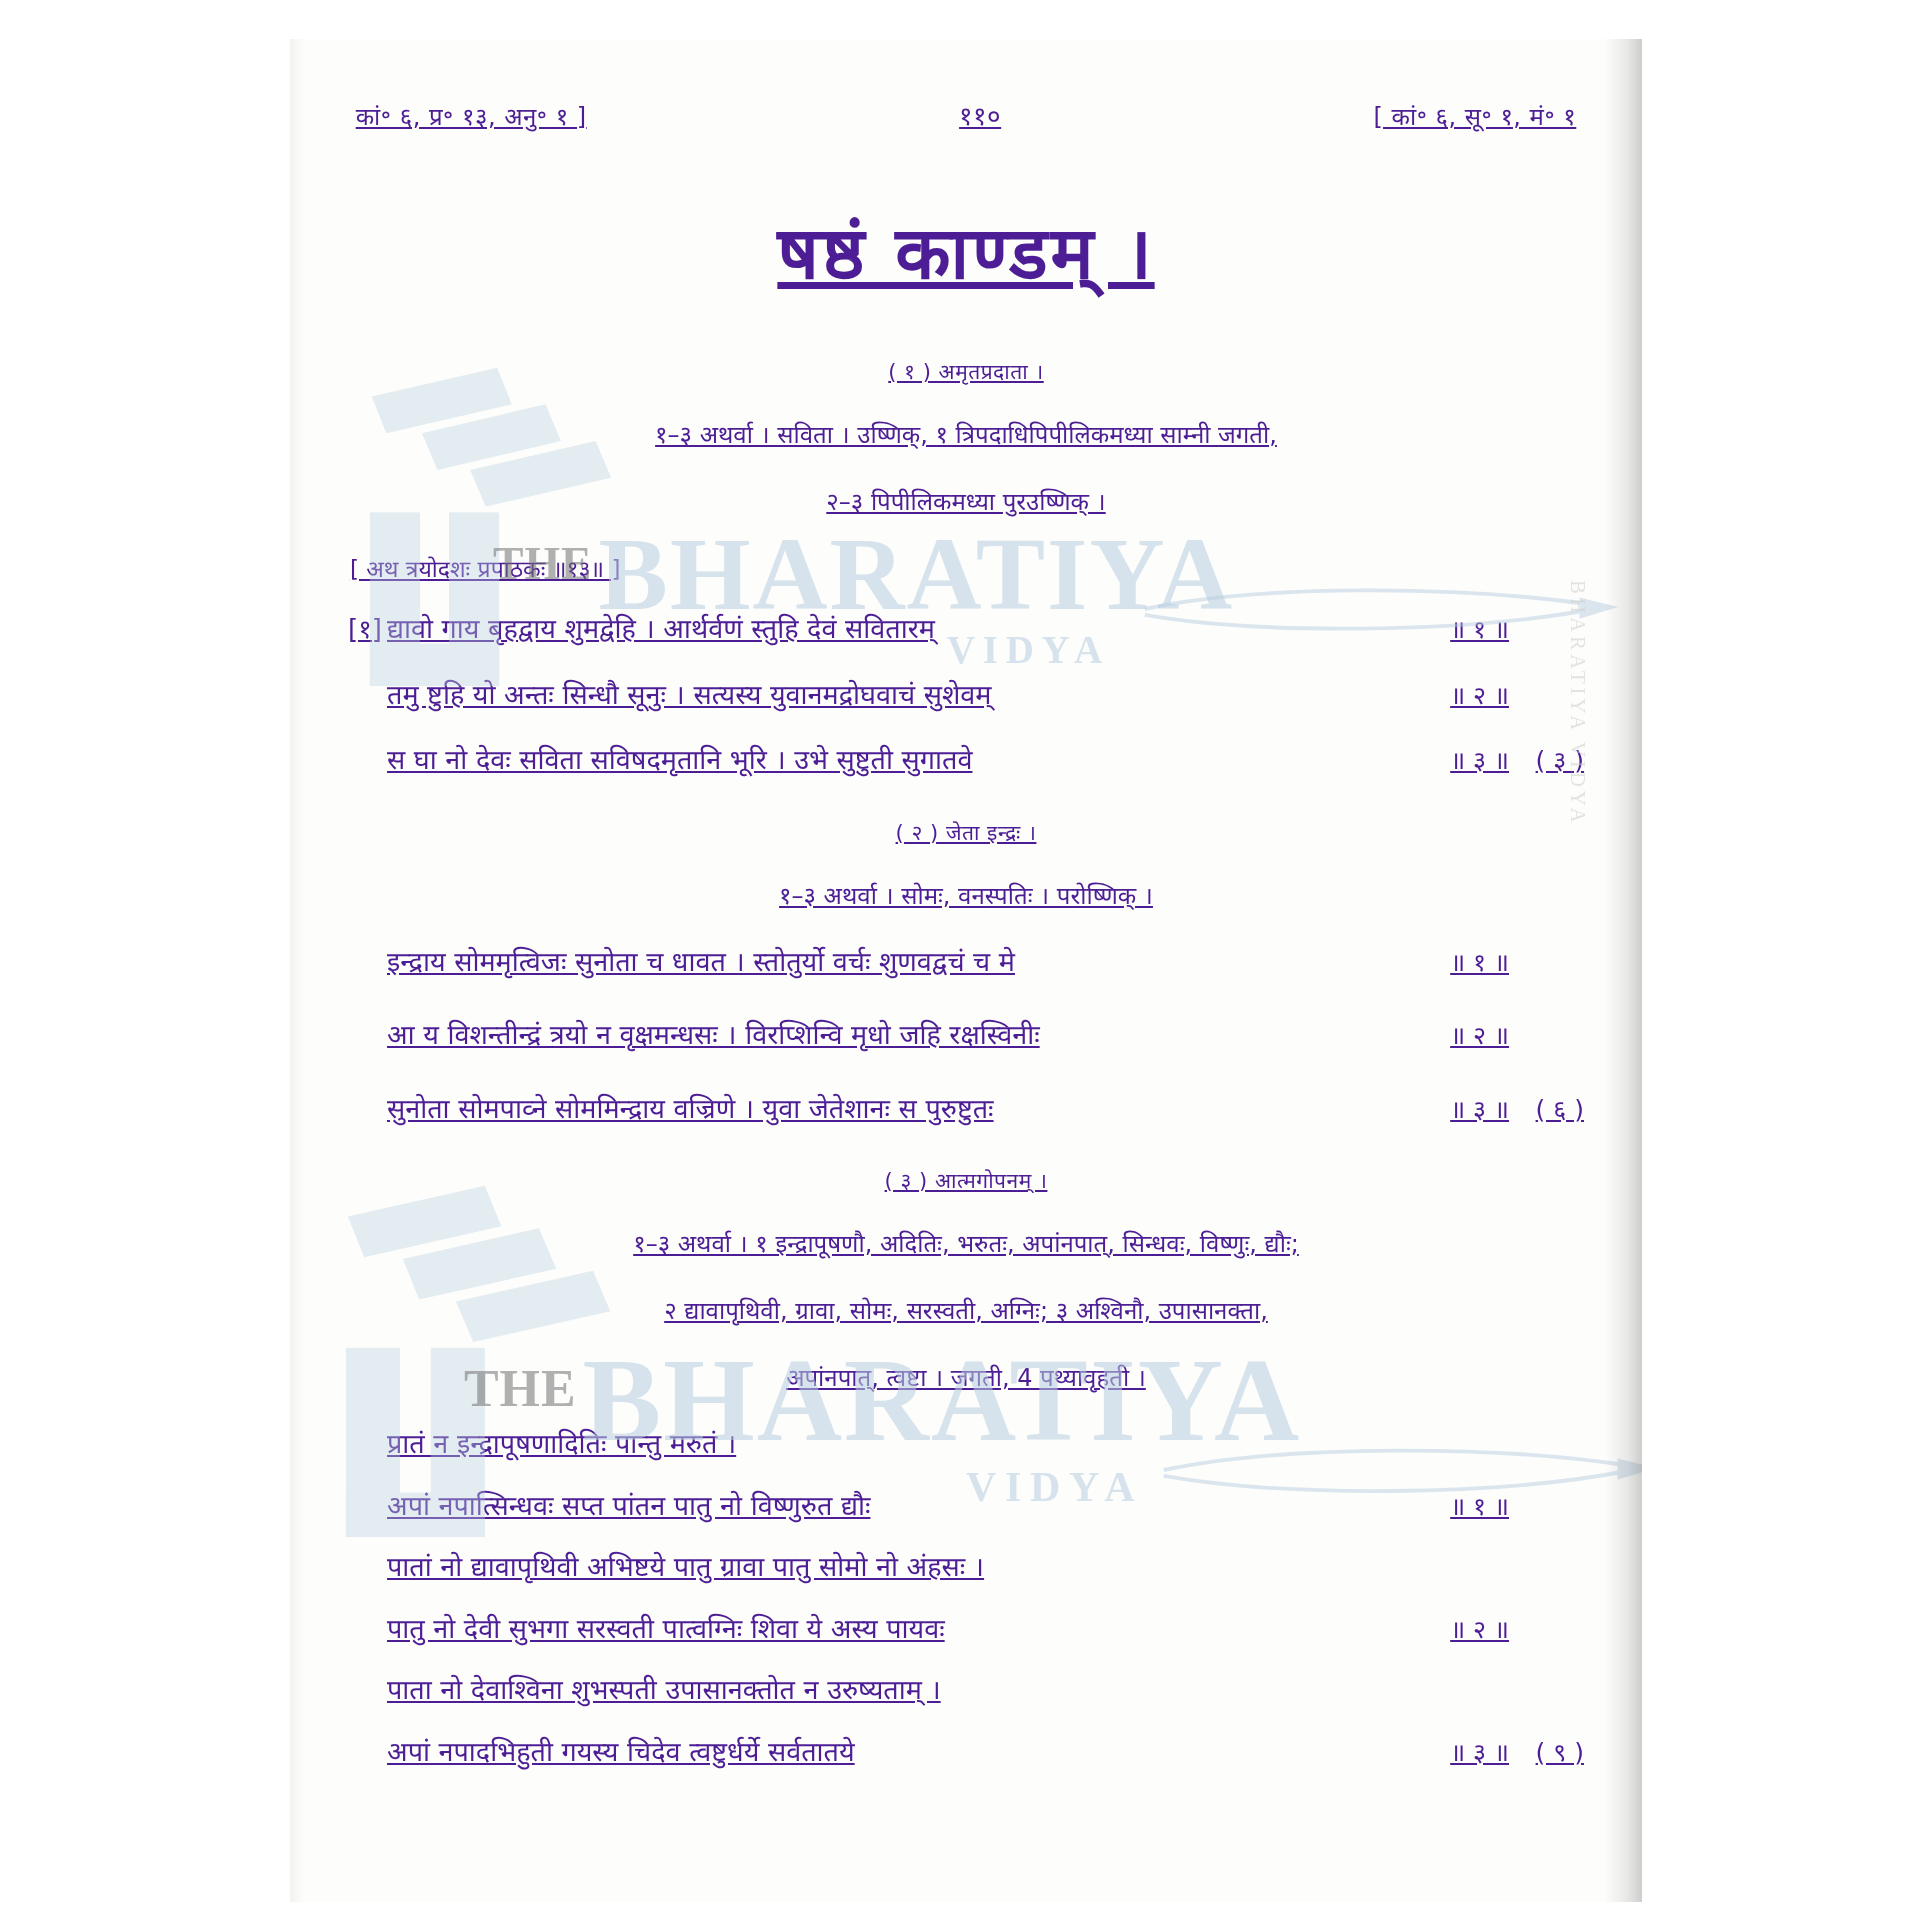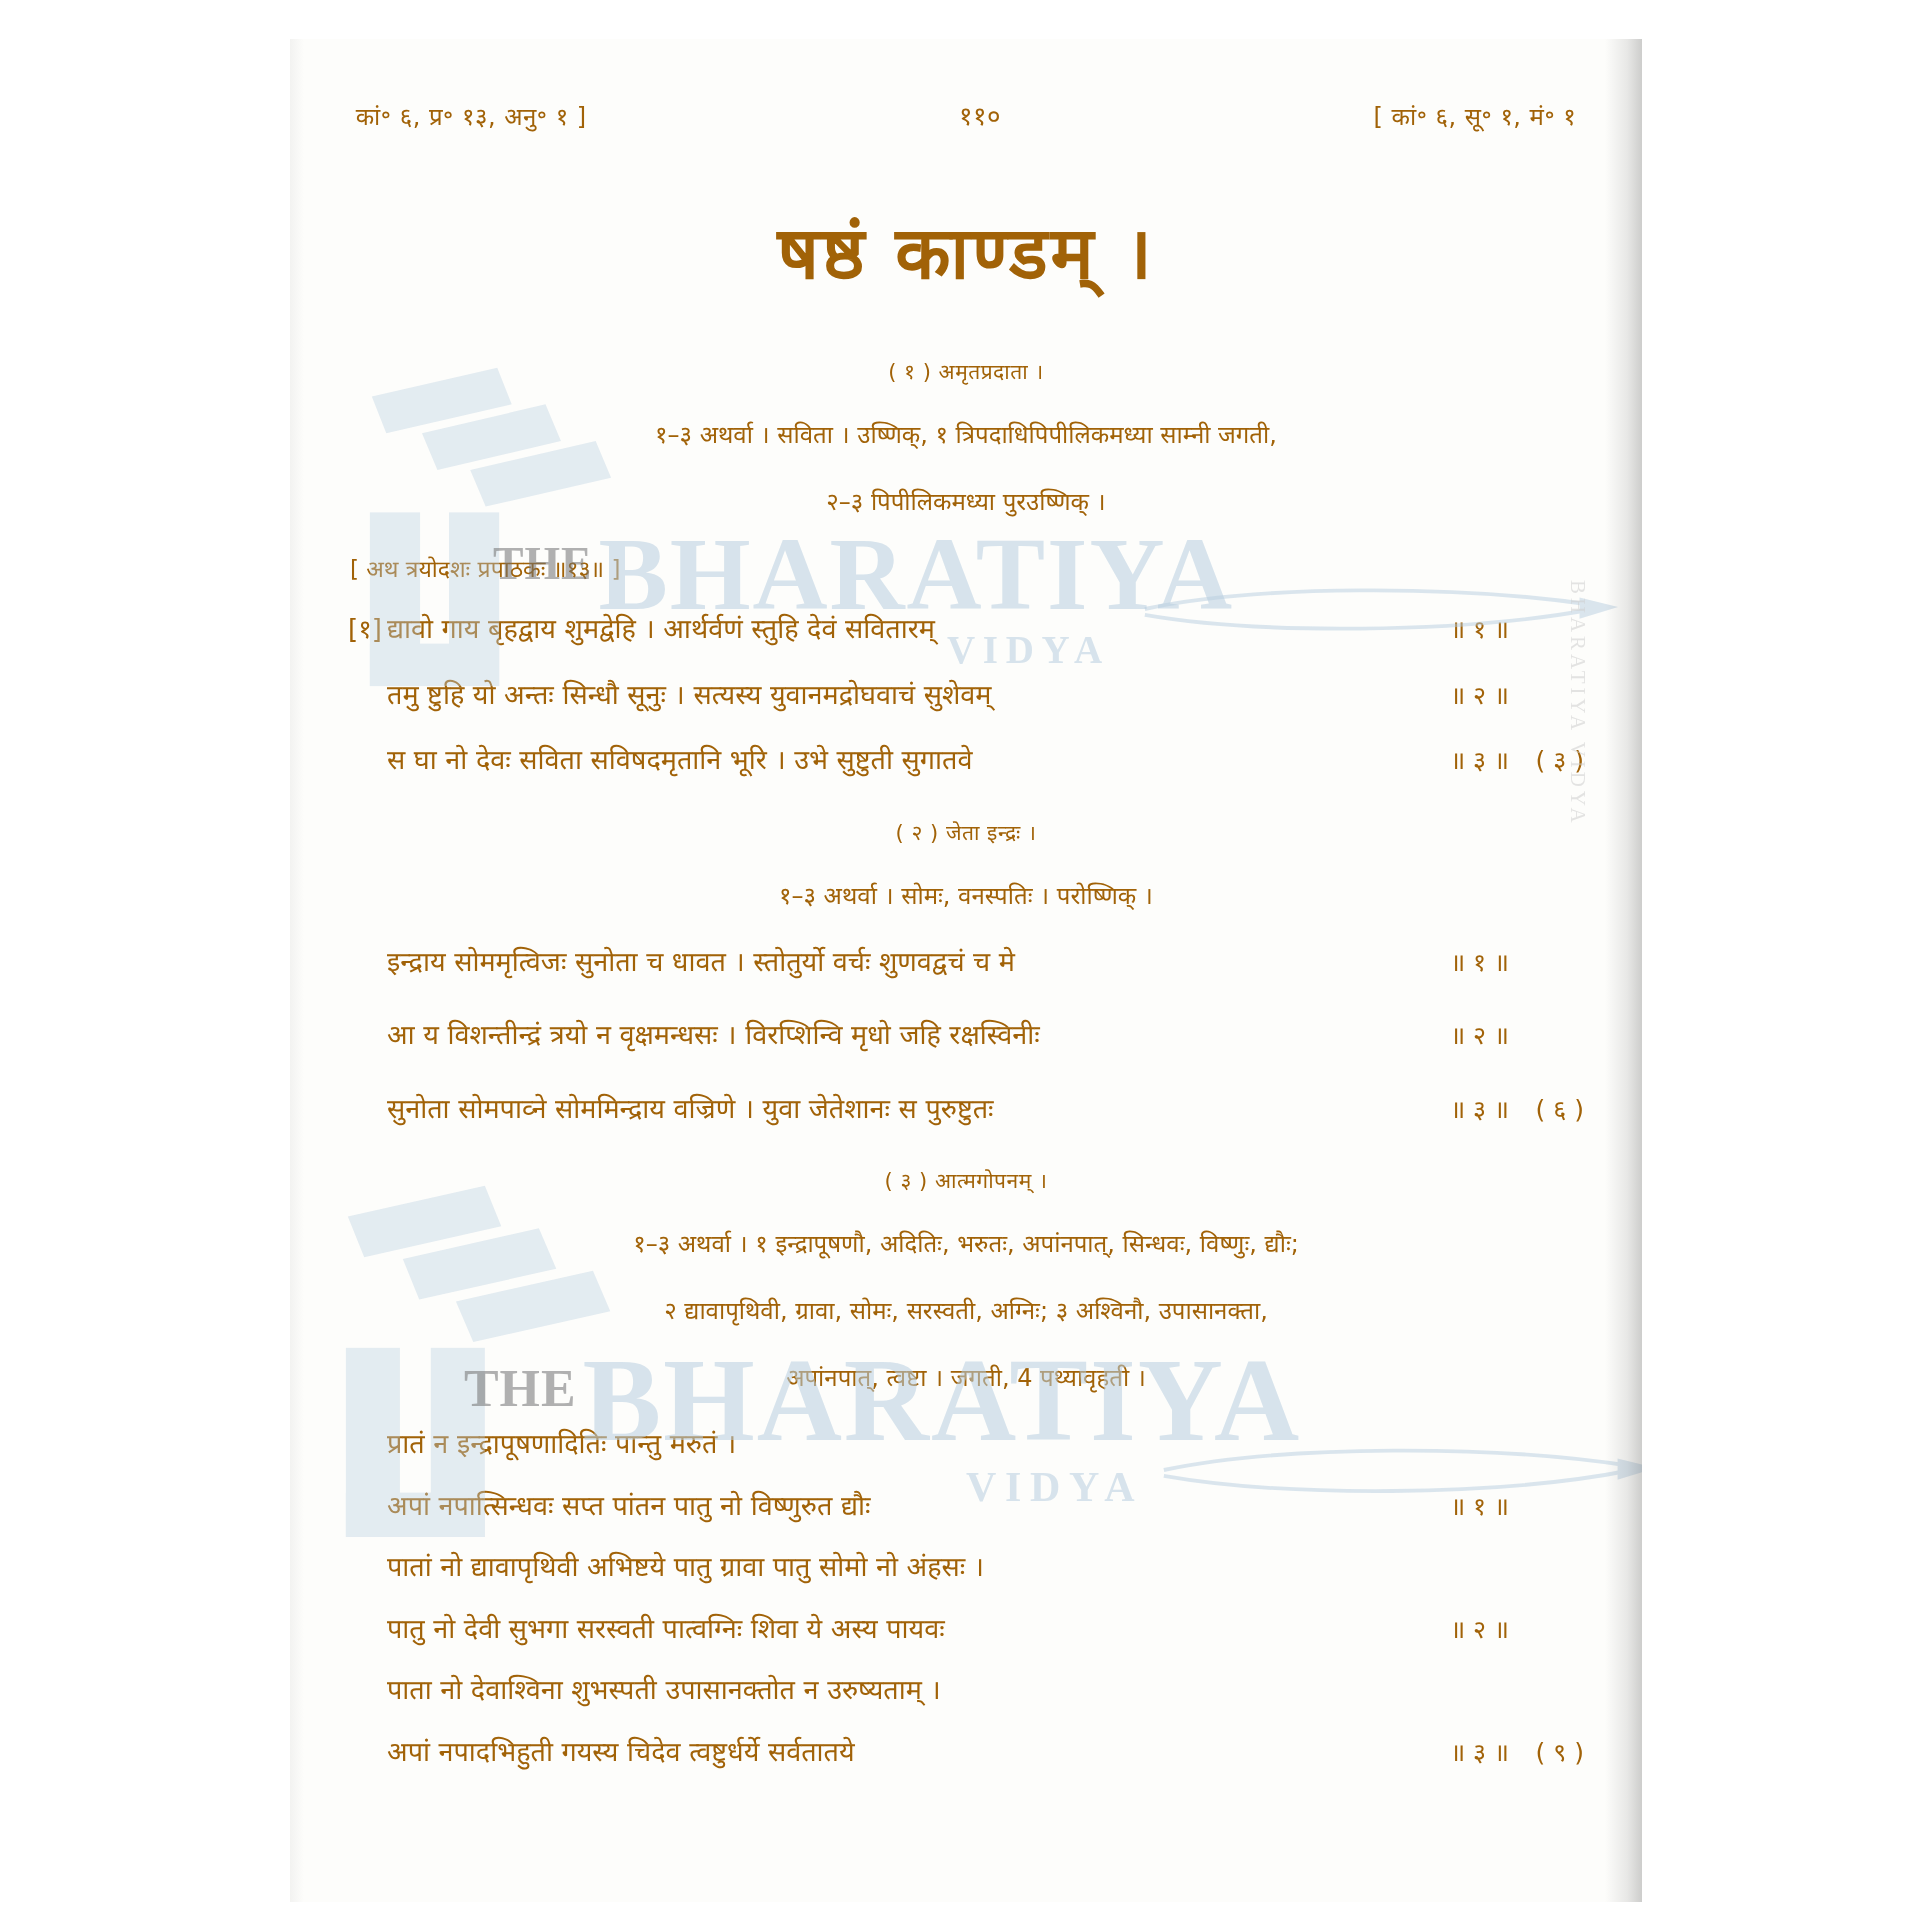--- a/index.html
+++ b/index.html
@@ -44,21 +44,22 @@
     left: 0;
     top: 0;
     width: 13.5px;
     height: 100%;
     background: linear-gradient(to left, rgba(255,255,255,0) 0%, rgba(150,150,150,0.10) 100%);
     pointer-events: none;
   }
   .content {
     position: relative;
     padding: 58px 58px 0 58px;
-    color: #a16207;
+    color: #4c1d95;
+    text-decoration: underline;
   }
   
   .header-row {
     display: flex;
     align-items: baseline;
     justify-content: space-between;
     font-size: 24px;
     letter-spacing: 0.5px;
     margin-bottom: 68px;
     padding: 0 7.7px;

